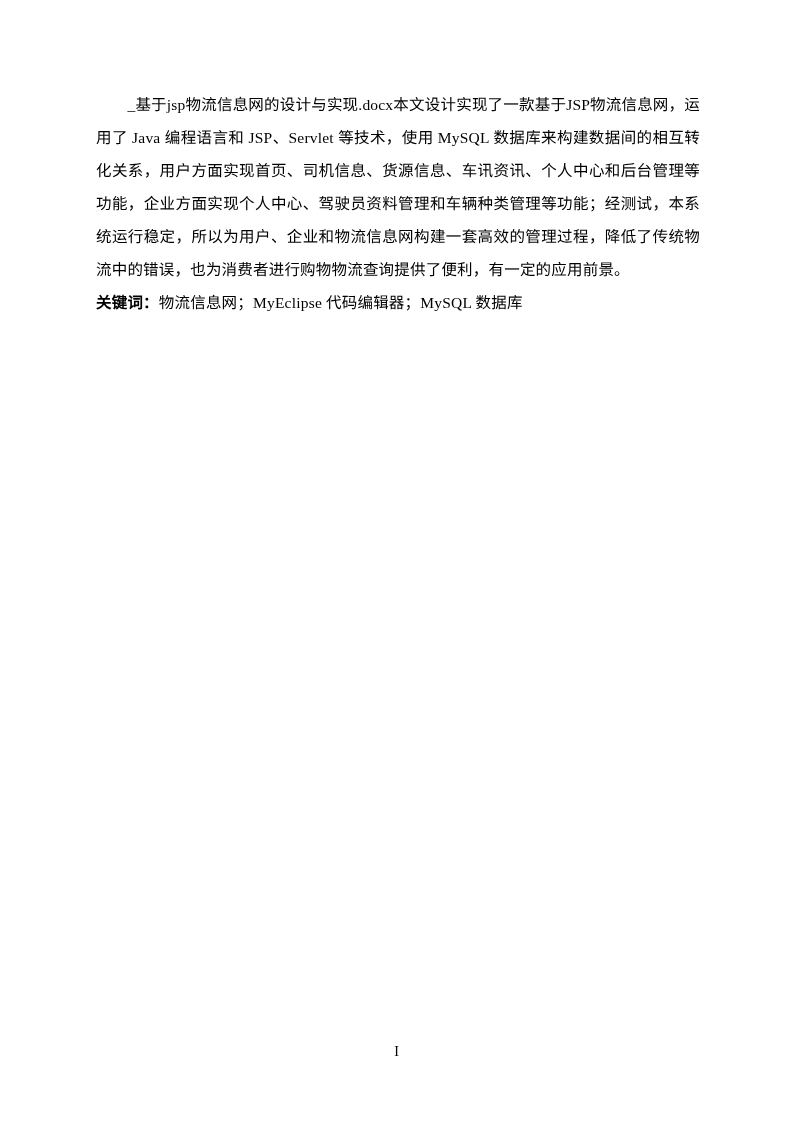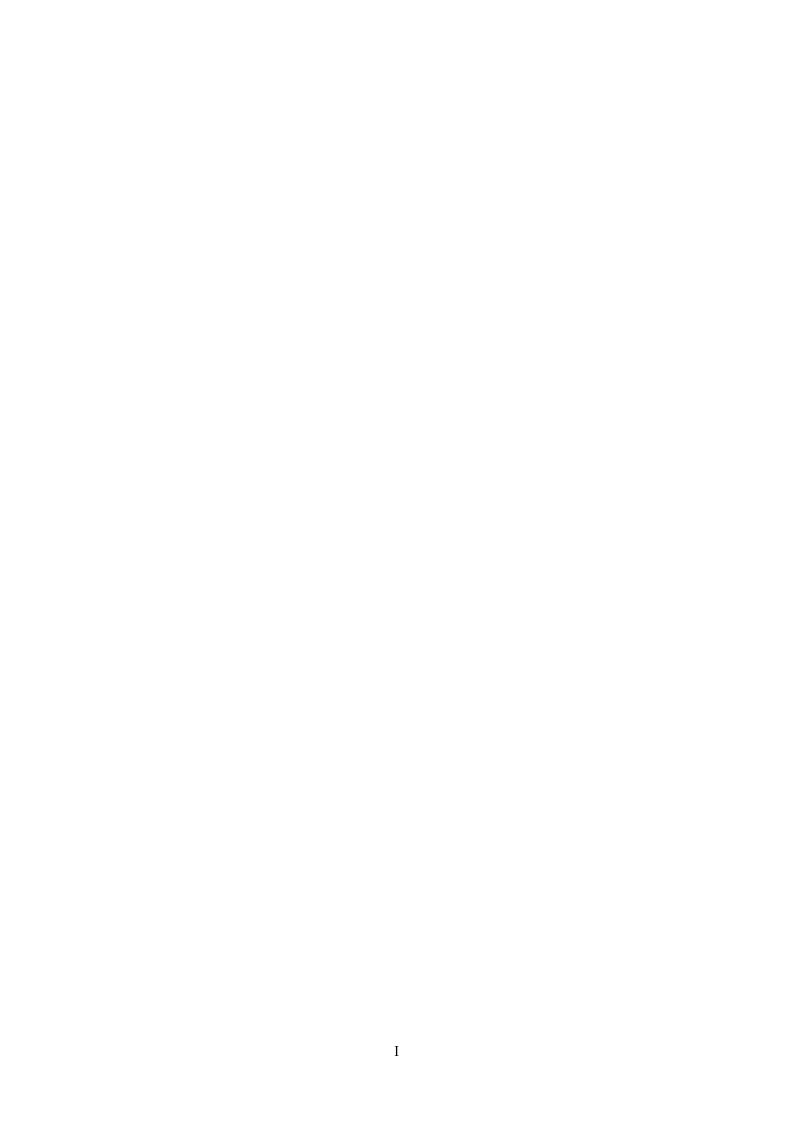--- a/index.html
+++ b/index.html
@@ -51,18 +51,22 @@
     font-size: 14px;
     font-family: "Liberation Serif", "DejaVu Serif", serif;
   }
 </style>
 </head>
 <body>
 
 <div class="page">
 
   <div class="content">
+    <p class="abstract-para">　　_基于jsp物流信息网的设计与实现.docx本文设计实现了一款基于JSP物流信息网，运用了 Java 编程语言和 JSP、Servlet 等技术，使用 MySQL 数据库来构建数据间的相互转化关系，用户方面实现首页、司机信息、货源信息、车讯资讯、个人中心和后台管理等功能，企业方面实现个人中心、驾驶员资料管理和车辆种类管理等功能；经测试，本系统运行稳定，所以为用户、企业和物流信息网构建一套高效的管理过程，降低了传统物流中的错误，也为消费者进行购物物流查询提供了便利，有一定的应用前景。</p>
 
+    <p class="keywords-line">
+      <span class="kw-label">关键词：</span><span>物流信息网；MyEclipse 代码编辑器；MySQL 数据库</span>
+    </p>
   </div>
 
   <div class="page-number">I</div>
 
 </div>
 
 </body></html>

